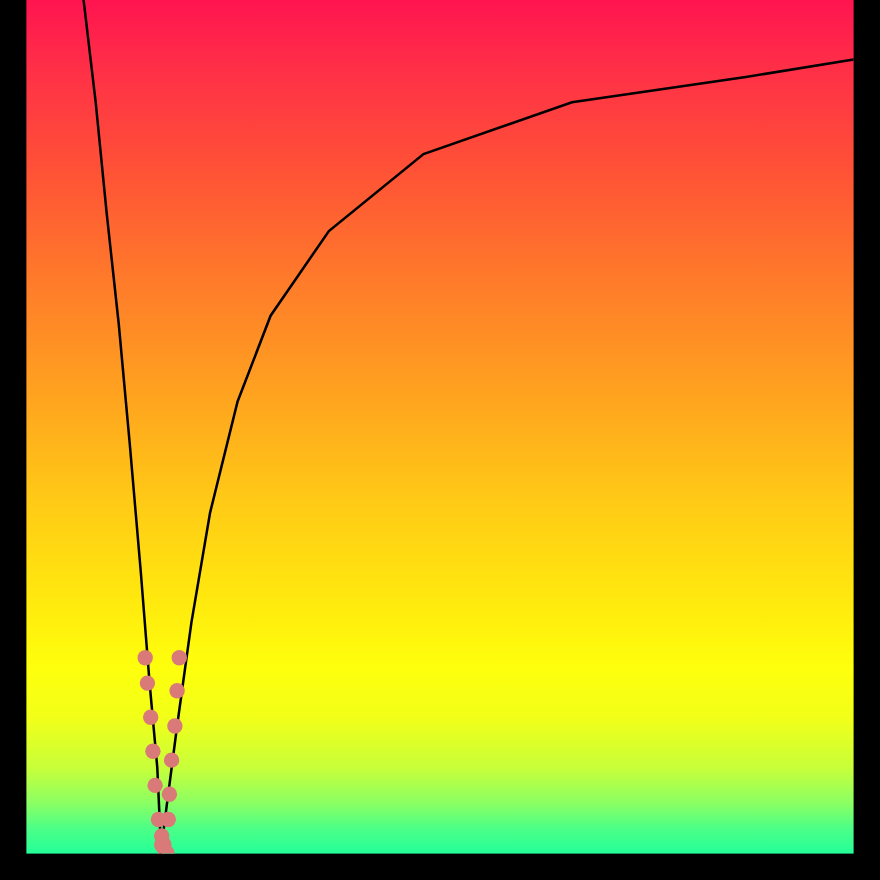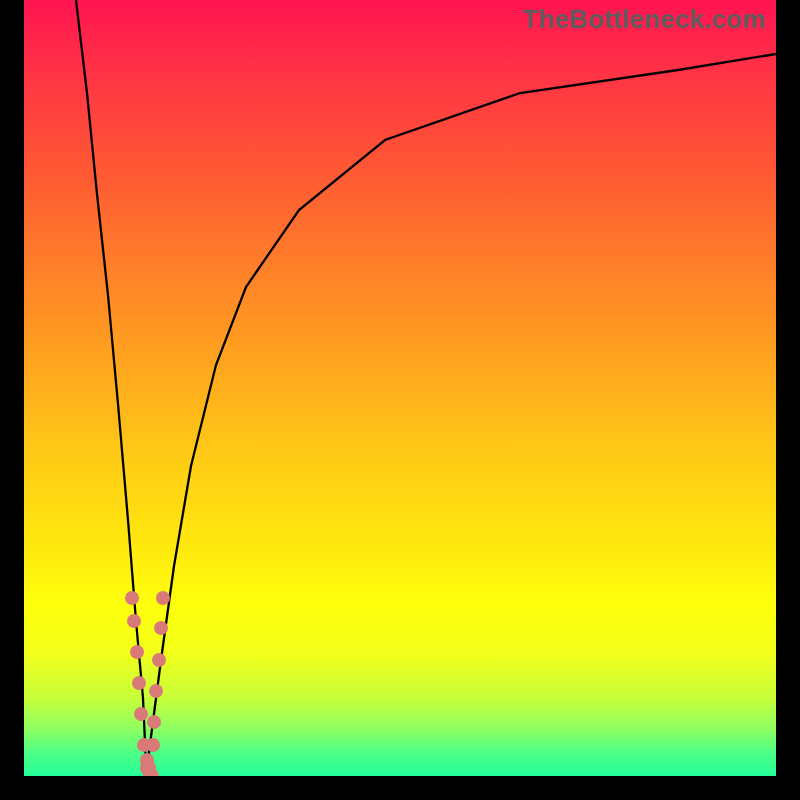--- a/index.html
+++ b/index.html
@@ -101,15 +101,14 @@
         <circle cx="127" cy="776" r="8"></circle>
         <circle cx="129" cy="745" r="7"></circle>
         <circle cx="130" cy="722" r="7"></circle>
         <circle cx="132" cy="691" r="7"></circle>
         <circle cx="135" cy="660" r="7"></circle>
         <circle cx="137" cy="628" r="7"></circle>
         <circle cx="139" cy="598" r="7"></circle>
       </g>
     </svg>
 
-    <div class="watermark">TheBottleneck.com</div>
   </div>
 </div>
 
 </body></html>

